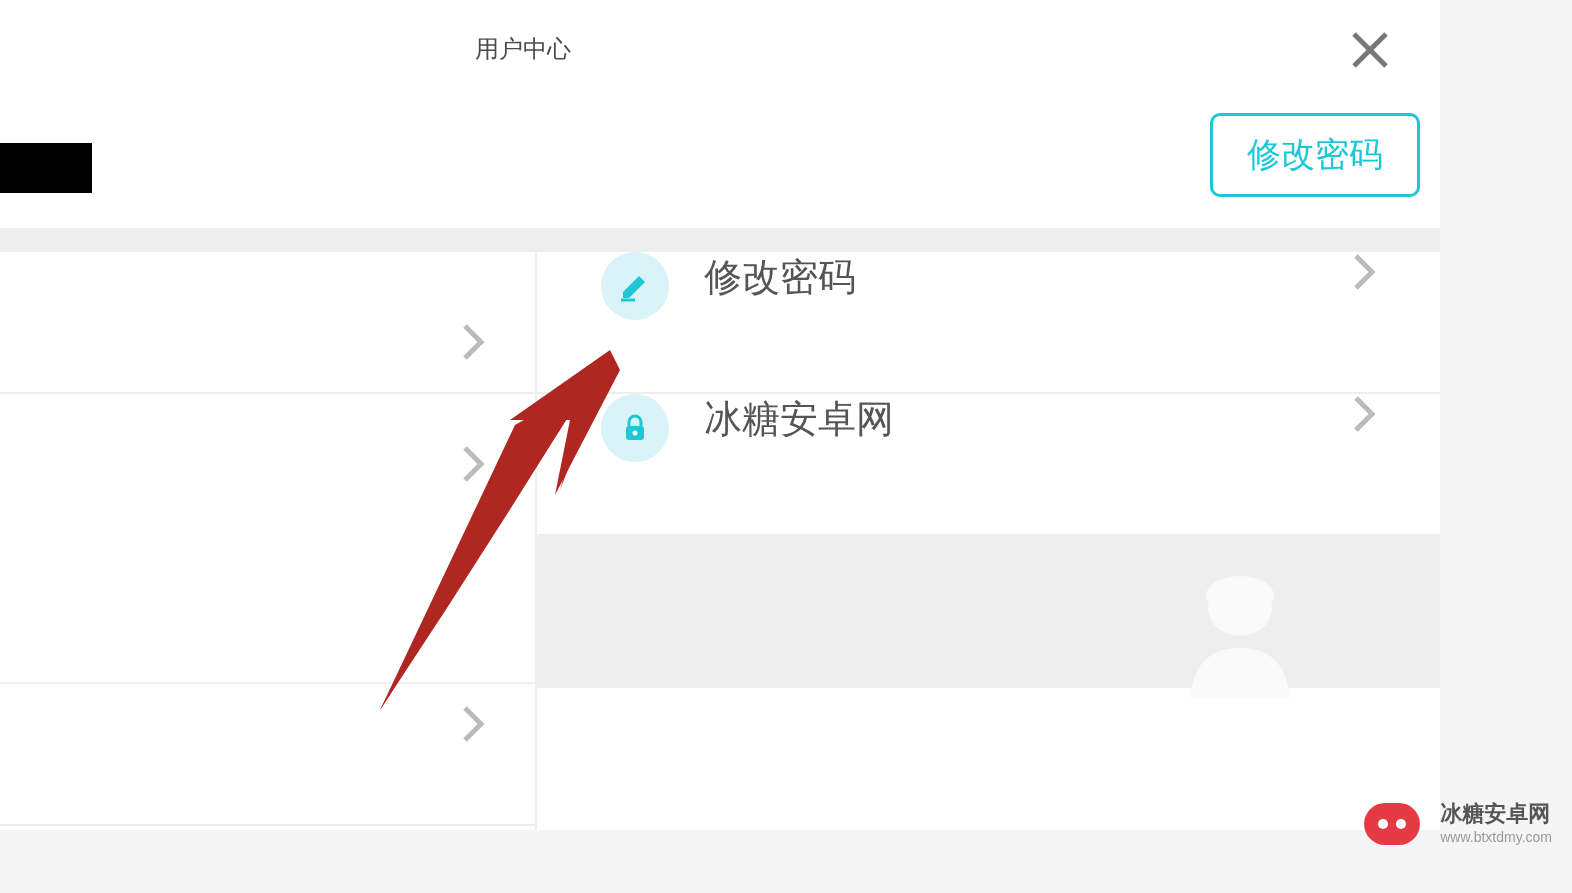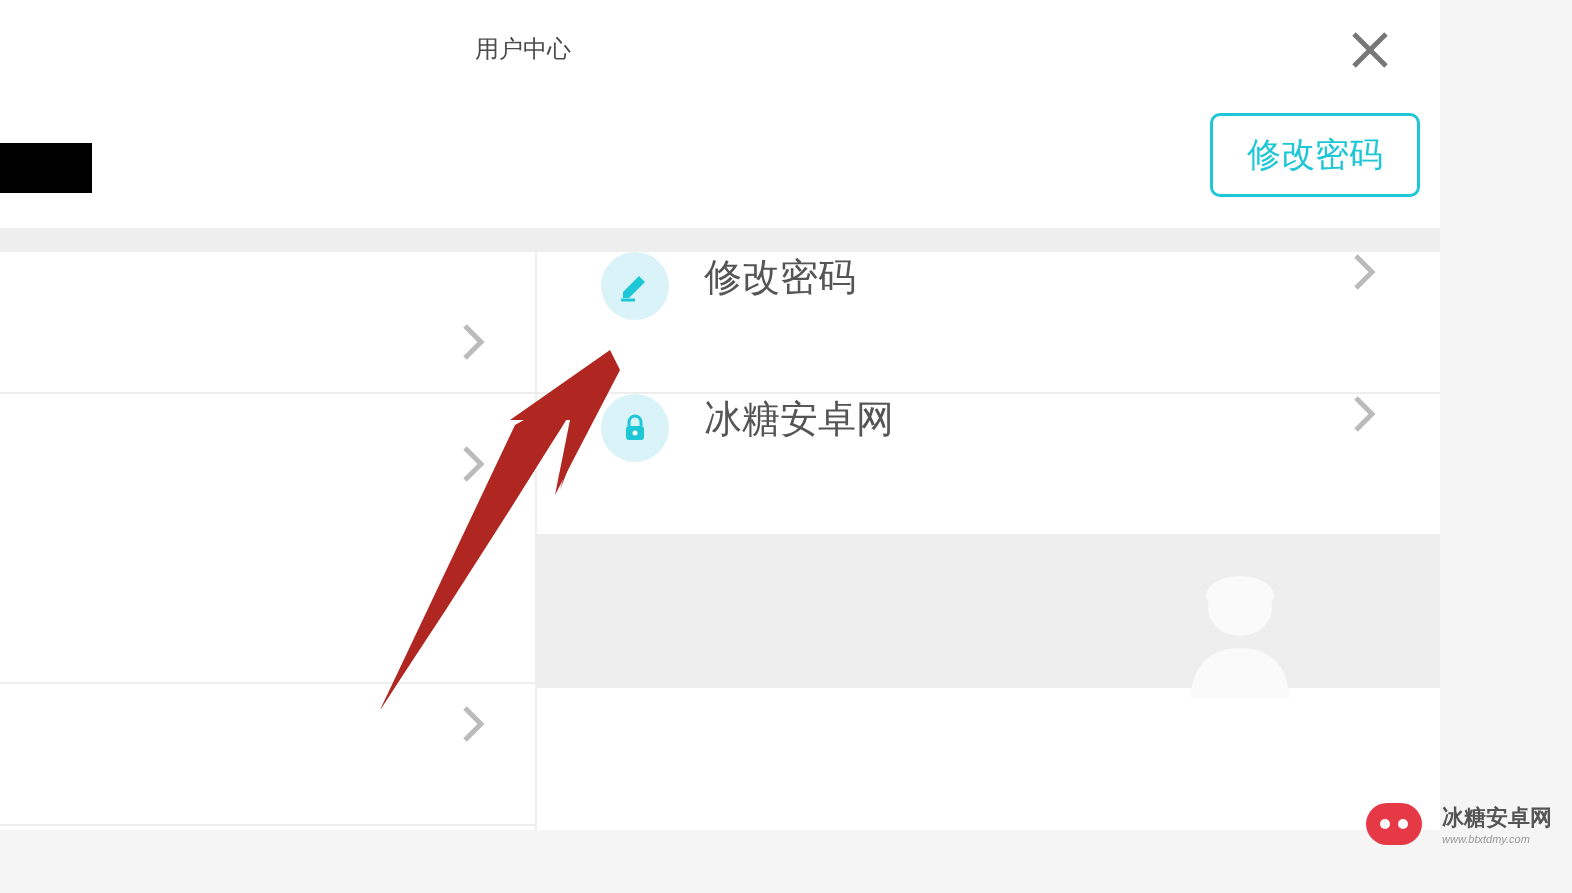--- a/index.html
+++ b/index.html
@@ -189,21 +189,21 @@
       position: absolute;
       width: 10px;
       height: 10px;
       background: #fff;
       border-radius: 50%;
     }
     .wm-logo::before { left: 14px; }
     .wm-logo::after { right: 14px; }
     .wm-text { display: flex; flex-direction: column; }
     .wm-title { font-size: 22px; font-weight: bold; color: #555; }
-    .wm-sub { font-size: 11px; color: #999; font-style: italic; }
+    .wm-sub { font-size: 14px; color: #999; }
   </style>
 </head>
 <body>
 
 <div class="container">
   <div class="header">
     <div class="header-title">用户中心</div>
     <div class="close-btn">
       <span>
         <svg viewBox="0 0 40 40">

